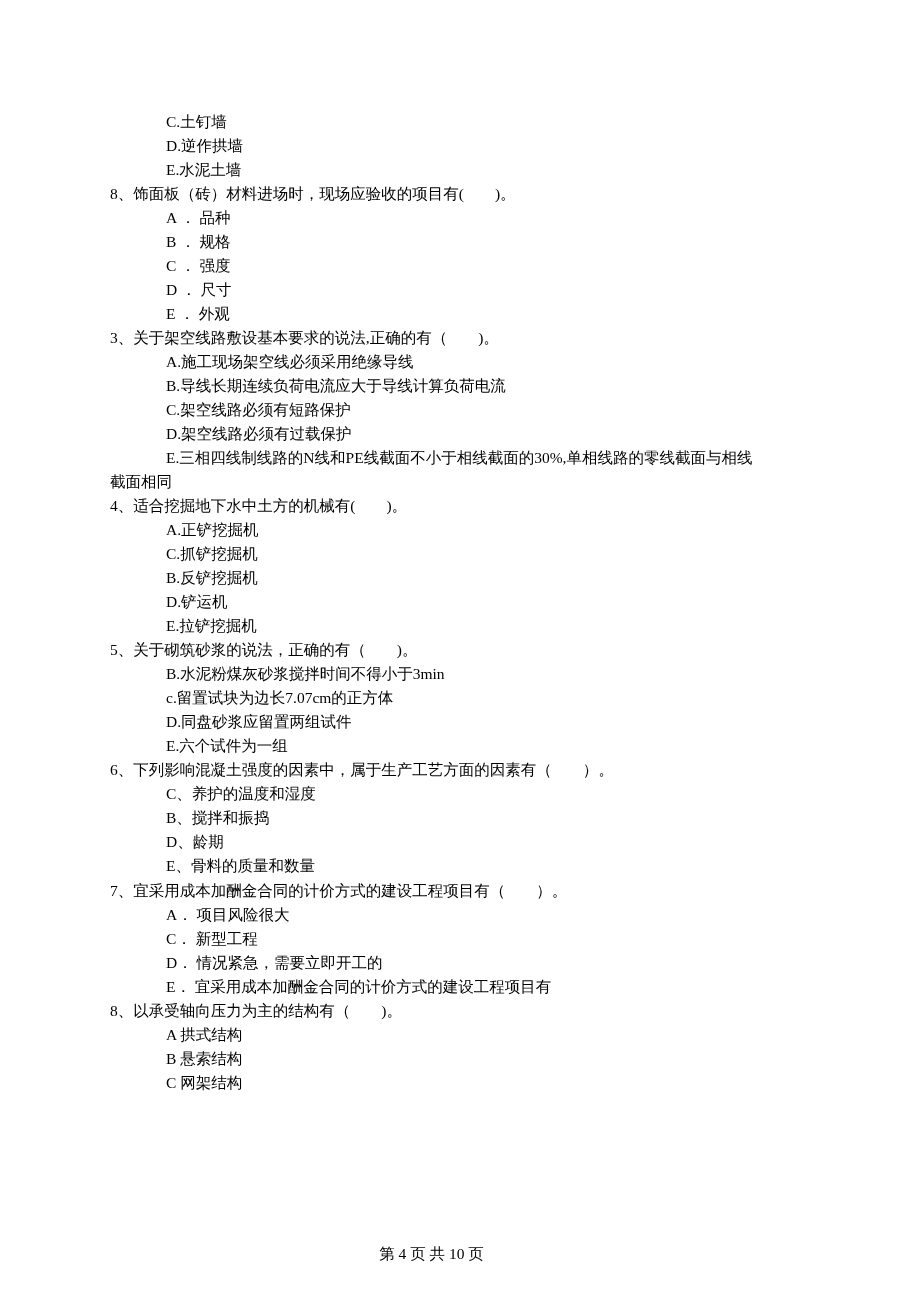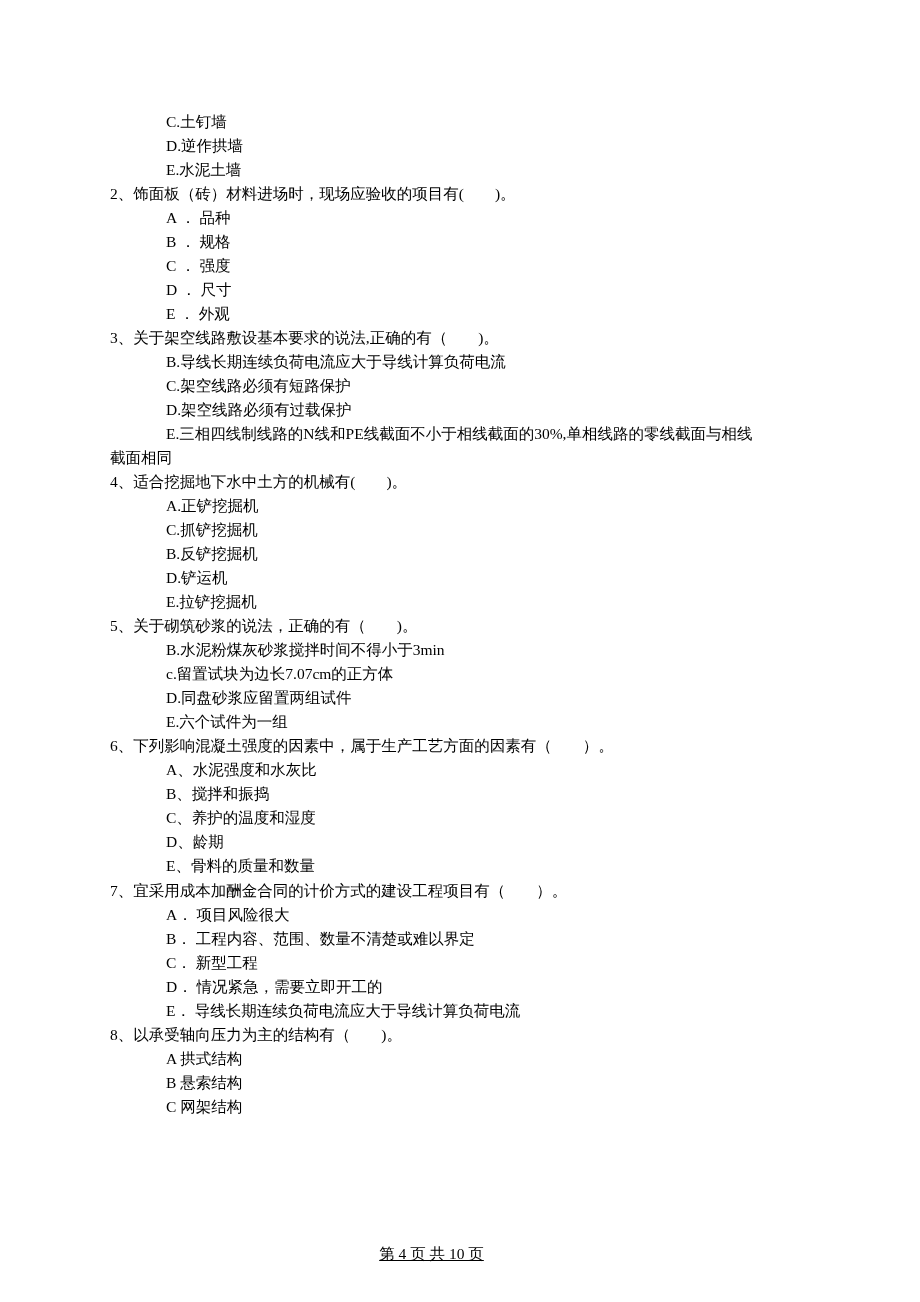--- a/index.html
+++ b/index.html
@@ -27,73 +27,71 @@
   .no-indent {
     padding-left: 0;
   }
   .footer {
     position: absolute;
     bottom: 36px;
     left: 0;
     width: 100%;
     text-align: center;
     font-size: 15.5px;
-    text-decoration: underline;
   }
   .line { white-space: pre-wrap; }
 </style>
 </head>
 <body>
 
 <div class="page">
 
   <div class="line indent-opt">C.土钉墙</div>
   <div class="line indent-opt">D.逆作拱墙</div>
   <div class="line indent-opt">E.水泥土墙</div>
 
-  <div class="line q-line">2、饰面板（砖）材料进场时，现场应验收的项目有(　　)。</div>
+  <div class="line q-line">8、饰面板（砖）材料进场时，现场应验收的项目有(　　)。</div>
   <div class="line indent-opt">A ． 品种</div>
   <div class="line indent-opt">B ． 规格</div>
   <div class="line indent-opt">C ． 强度</div>
   <div class="line indent-opt">D ． 尺寸</div>
   <div class="line indent-opt">E ． 外观</div>
 
   <div class="line q-line">3、关于架空线路敷设基本要求的说法,正确的有（　　)。</div>
+  <div class="line indent-opt">A.施工现场架空线必须采用绝缘导线</div>
   <div class="line indent-opt">B.导线长期连续负荷电流应大于导线计算负荷电流</div>
   <div class="line indent-opt">C.架空线路必须有短路保护</div>
   <div class="line indent-opt">D.架空线路必须有过载保护</div>
   <div class="line indent-opt">E.三相四线制线路的N线和PE线截面不小于相线截面的30%,单相线路的零线截面与相线</div>
   <div class="line no-indent">截面相同</div>
 
   <div class="line q-line">4、适合挖掘地下水中土方的机械有(　　)。</div>
   <div class="line indent-opt">A.正铲挖掘机</div>
   <div class="line indent-opt">C.抓铲挖掘机</div>
   <div class="line indent-opt">B.反铲挖掘机</div>
   <div class="line indent-opt">D.铲运机</div>
   <div class="line indent-opt">E.拉铲挖掘机</div>
 
   <div class="line q-line">5、关于砌筑砂浆的说法，正确的有（　　)。</div>
   <div class="line indent-opt">B.水泥粉煤灰砂浆搅拌时间不得小于3min</div>
   <div class="line indent-opt">c.留置试块为边长7.07cm的正方体</div>
   <div class="line indent-opt">D.同盘砂浆应留置两组试件</div>
   <div class="line indent-opt">E.六个试件为一组</div>
 
   <div class="line q-line">6、下列影响混凝土强度的因素中，属于生产工艺方面的因素有（　　）。</div>
-  <div class="line indent-opt">A、水泥强度和水灰比</div>
+  <div class="line indent-opt">C、养护的温度和湿度</div>
   <div class="line indent-opt">B、搅拌和振捣</div>
-  <div class="line indent-opt">C、养护的温度和湿度</div>
   <div class="line indent-opt">D、龄期</div>
   <div class="line indent-opt">E、骨料的质量和数量</div>
 
   <div class="line q-line">7、宜采用成本加酬金合同的计价方式的建设工程项目有（　　）。</div>
   <div class="line indent-opt">A． 项目风险很大</div>
-  <div class="line indent-opt">B． 工程内容、范围、数量不清楚或难以界定</div>
   <div class="line indent-opt">C． 新型工程</div>
   <div class="line indent-opt">D． 情况紧急，需要立即开工的</div>
-  <div class="line indent-opt">E． 导线长期连续负荷电流应大于导线计算负荷电流</div>
+  <div class="line indent-opt">E． 宜采用成本加酬金合同的计价方式的建设工程项目有</div>
 
   <div class="line q-line">8、以承受轴向压力为主的结构有（　　)。</div>
   <div class="line indent-opt">A 拱式结构</div>
   <div class="line indent-opt">B 悬索结构</div>
   <div class="line indent-opt">C 网架结构</div>
   <div class="line indent-opt"></div>
   <div class="line indent-opt"></div>
 
   <div class="line q-line"></div>
   <div class="line indent-opt"></div>

